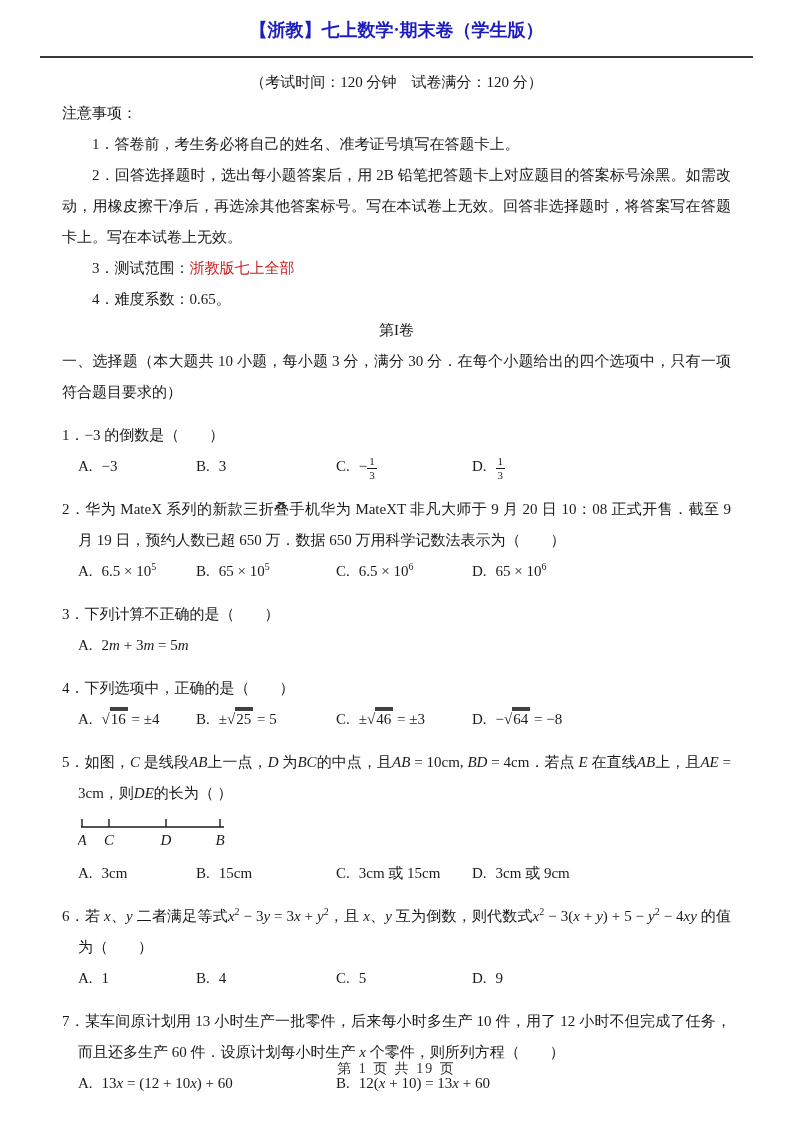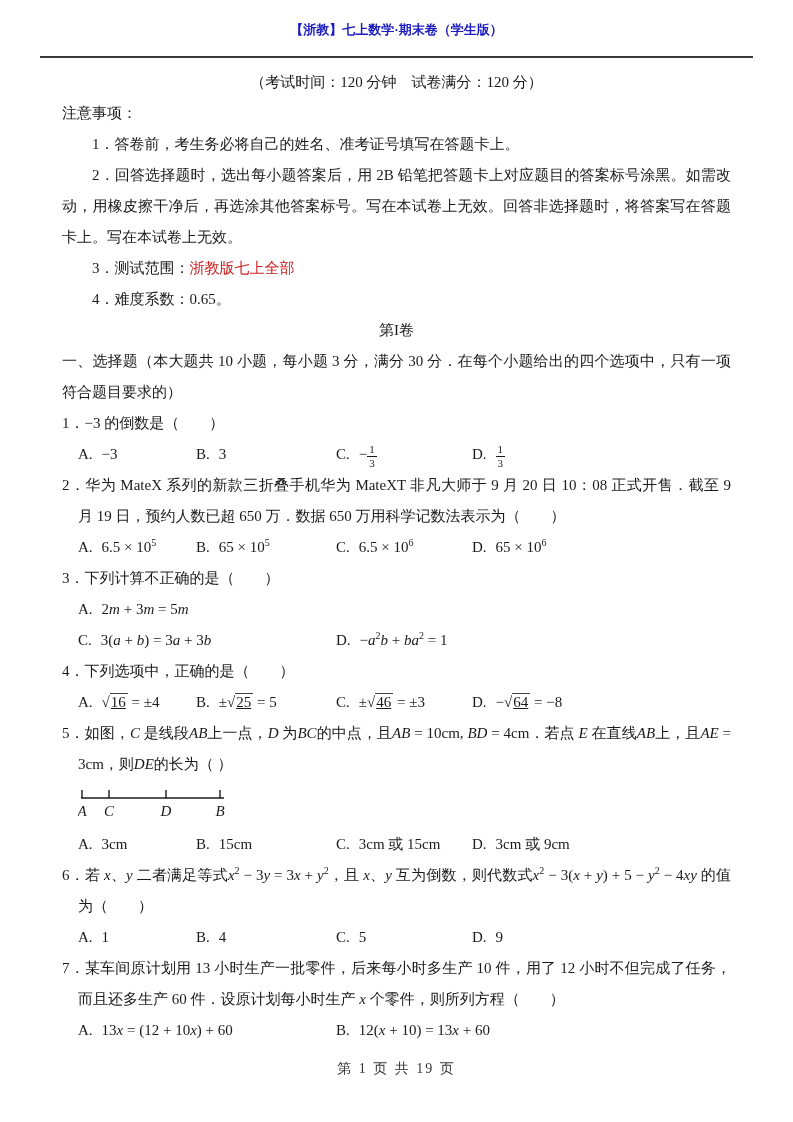--- a/index.html
+++ b/index.html
@@ -3,46 +3,46 @@
 <meta charset="utf-8">
 <style>
   html,body{margin:0;padding:0;background:#ffffff;}
   body{
     width:793px;height:1122px;position:relative;box-sizing:border-box;
     padding:10px 62px 0 62px;
     font-family:"Liberation Serif","DejaVu Serif",serif;
     font-size:15px;color:#1a1a1a;line-height:31px;
   }
   .title{
-    text-align:center;font-weight:bold;font-size:13px;line-height:24px;
+    text-align:center;font-weight:bold;font-size:18px;line-height:24px;
     color:#1c1cc0;margin-top:8px;
   }
   .rule{border:none;border-top:2px solid #3a3a3a;margin:14px -22px 0 -22px;}
   .exam-info{text-align:center;margin-top:9px;}
   p{margin:0;text-align:justify;}
   .note-item{text-indent:2em;}
   .red{color:#cc2020;margin-top:29px;}
   .part-label{text-align:center;}
-  .q{padding-left:16px;text-indent:-16px;}
+  .q{padding-left:16px;text-indent:-16px;margin-top:12px;}
   .opts{padding-left:16px;display:flex;align-items:flex-end;}
   .opt{display:inline-block;}
   .c1{width:118px;}
   .c2{width:140px;}
   .c3{width:136px;}
   .c4{flex:1;}
   .cw{width:258px;}
   .lab{margin-right:9px;}
   sup{font-size:10px;line-height:0;}
   
   .fr{display:inline-block;text-align:center;vertical-align:-0.55em;line-height:1;}
   .fr .n{display:block;font-size:11px;border-bottom:1px solid #1a1a1a;padding:0 2px 1px 2px;}
   .fr .d{display:block;font-size:11px;padding-top:1px;}
   
   .rt{white-space:nowrap;}
-  .rt .ov{border-top:1px solid #404040;padding:0 2px 0 1px;text-decoration:underline;}
+  .rt .ov{border-top:4px solid #404040;padding:0 2px 0 1px;}
   .fig{margin:4px 0 5px 16px;height:40px;}
   .fig svg text{font-family:"Liberation Serif","DejaVu Serif",serif;font-style:italic;font-size:15px;}
   .footer{
     position:absolute;left:0;right:0;bottom:38px;text-align:center;
     font-size:14px;color:#333333;letter-spacing:2px;
   }
 </style>
 </head>
 <body>
 
@@ -76,24 +76,20 @@
     <span class="opt c2"><span class="lab">B.</span><span>65 × 10<sup>5</sup></span></span>
     <span class="opt c3"><span class="lab">C.</span><span>6.5 × 10<sup>6</sup></span></span>
     <span class="opt c4"><span class="lab">D.</span><span>65 × 10<sup>6</sup></span></span>
   </div>
 </div>
 
 <div>
   <p class="q">3．下列计算不正确的是（　　）</p>
   <div class="opts">
     <span class="opt cw"><span class="lab">A.</span><span>2<i>m</i> + 3<i>m</i> = 5<i>m</i></span></span>
-  </div>
-  <div class="opts">
-    <span class="opt cw"><span class="lab">C.</span><span>3(<i>a</i> + <i>b</i>) = 3<i>a</i> + 3<i>b</i></span></span>
-    <span class="opt c4"><span class="lab">D.</span><span>−<i>a</i><sup>2</sup><i>b</i> + <i>ba</i><sup>2</sup> = 1</span></span>
   </div>
 </div>
 
 <div>
   <p class="q">4．下列选项中，正确的是（　　）</p>
   <div class="opts">
     <span class="opt c1"><span class="lab">A.</span><span><span class="rt">√<span class="ov">16</span></span> = ±4</span></span>
     <span class="opt c2"><span class="lab">B.</span><span>±<span class="rt">√<span class="ov">25</span></span> = 5</span></span>
     <span class="opt c3"><span class="lab">C.</span><span>±<span class="rt">√<span class="ov">46</span></span> = ±3</span></span>
     <span class="opt c4"><span class="lab">D.</span><span>−<span class="rt">√<span class="ov">64</span></span> = −8</span></span>

